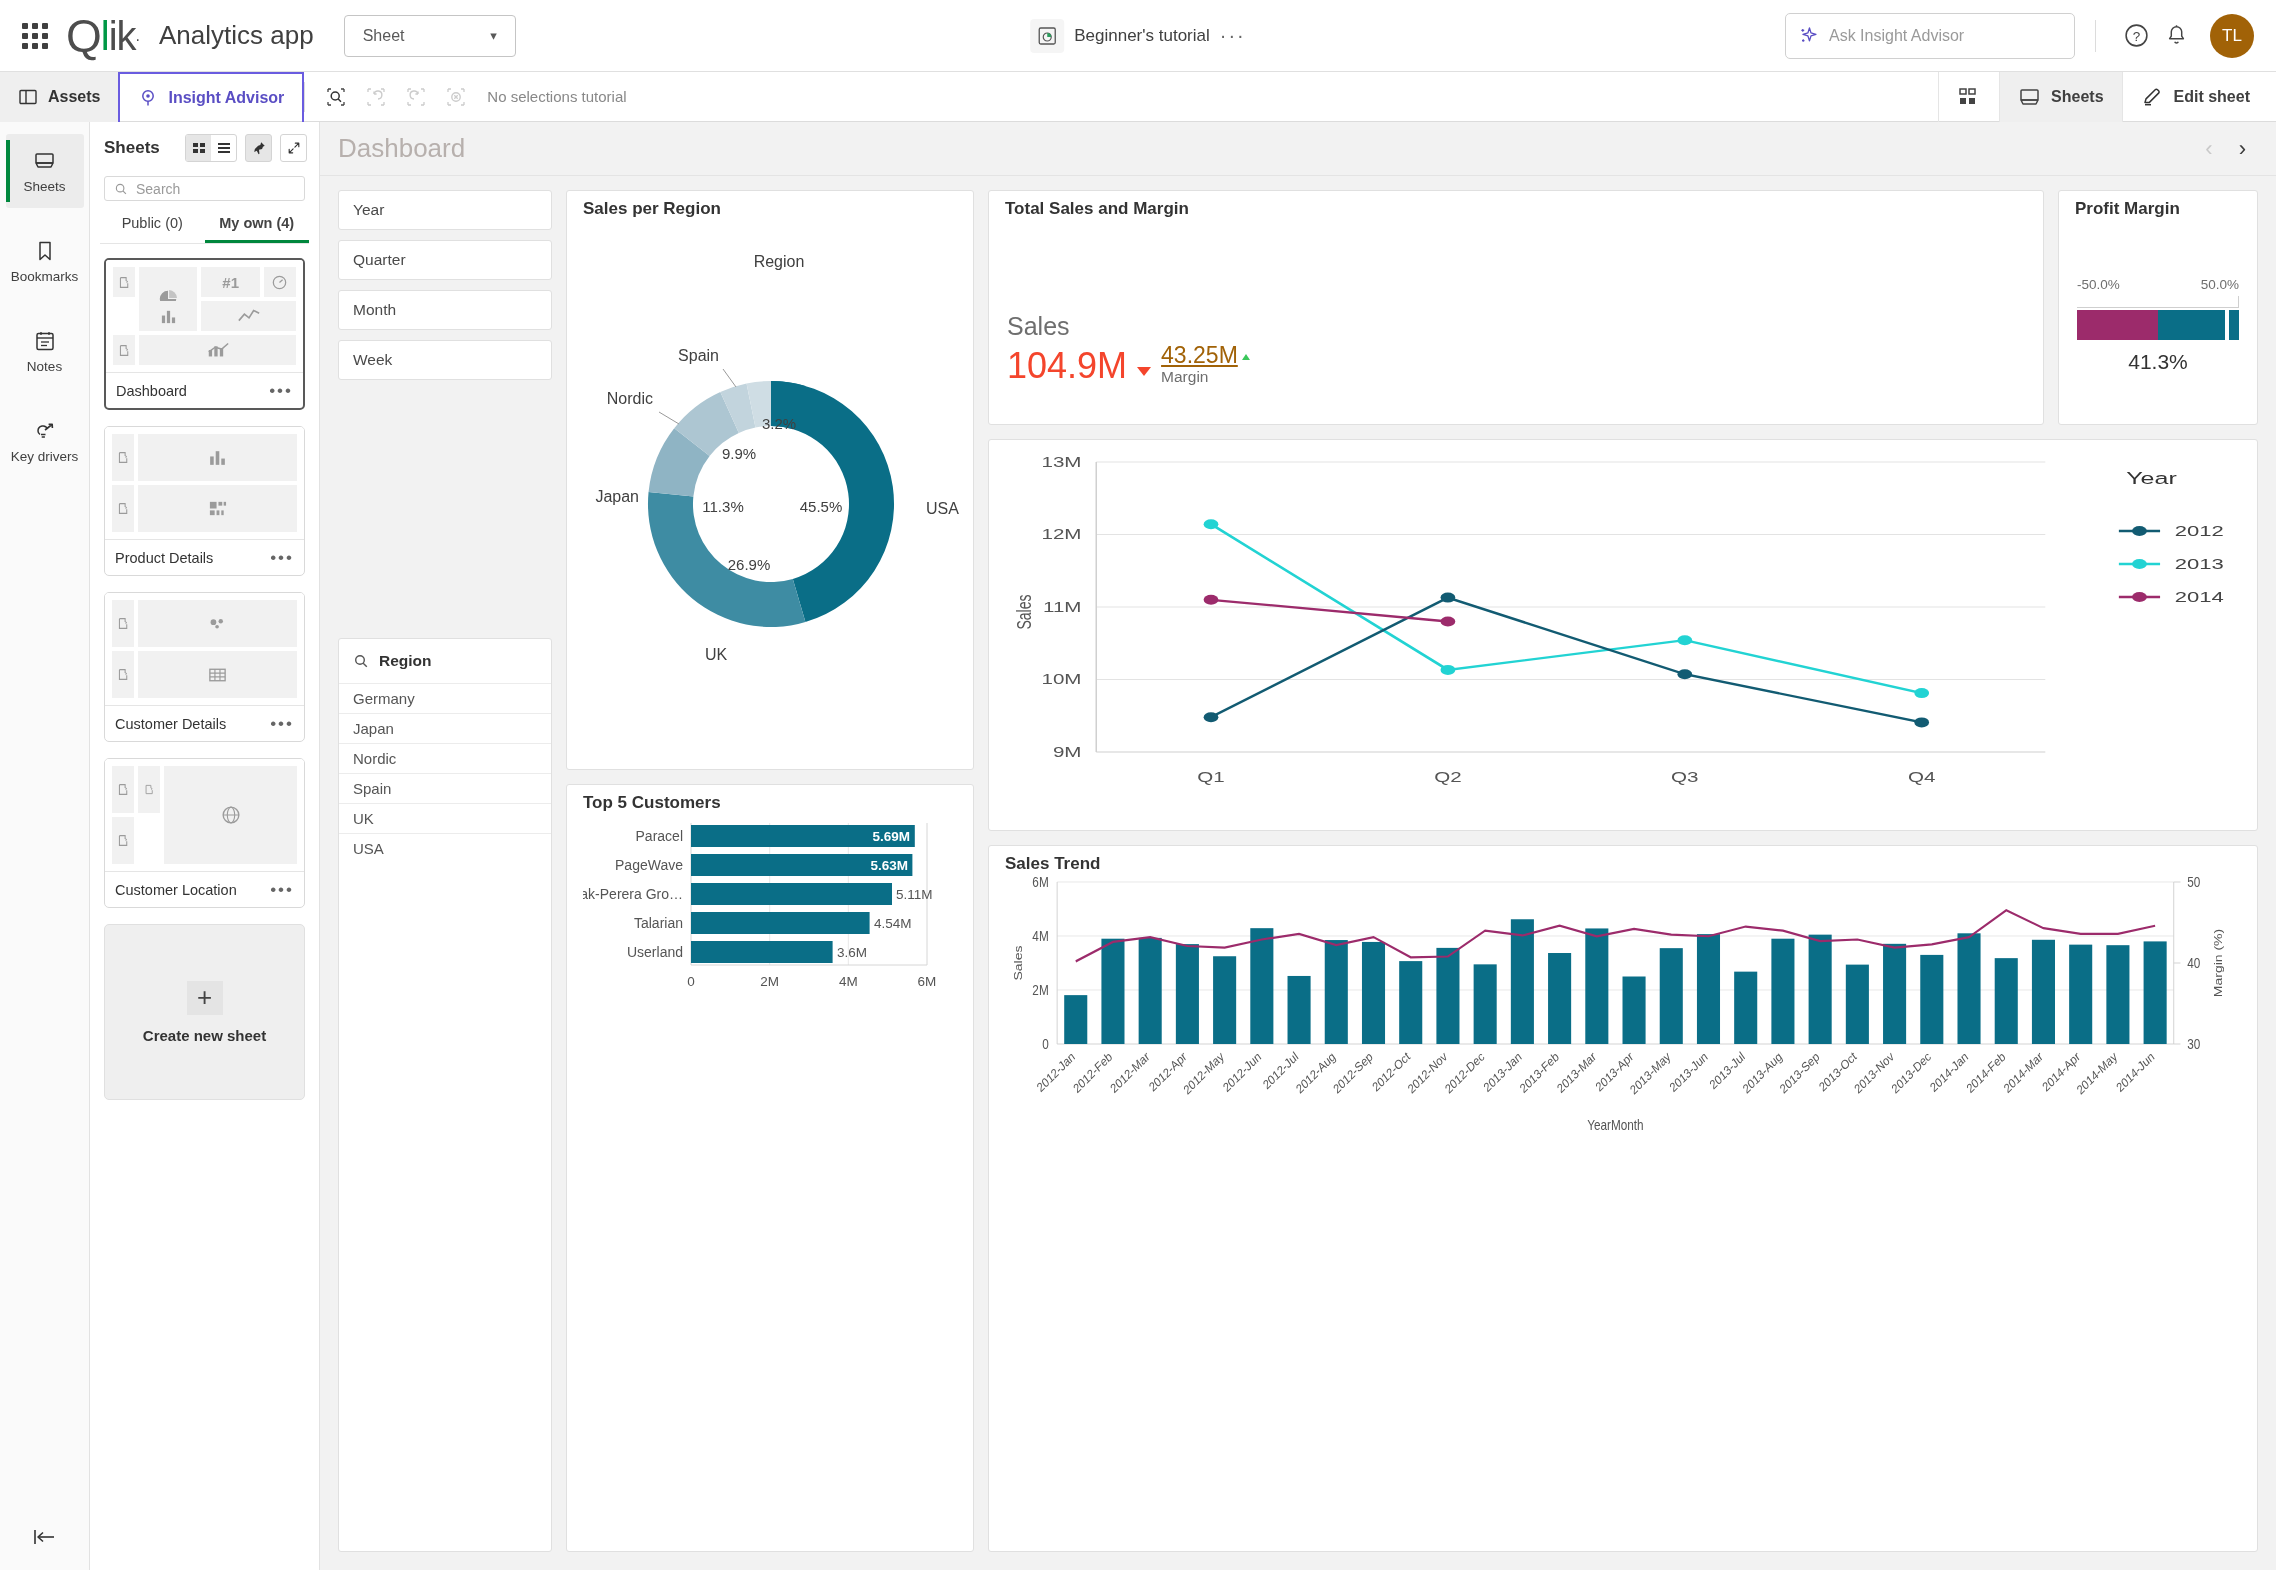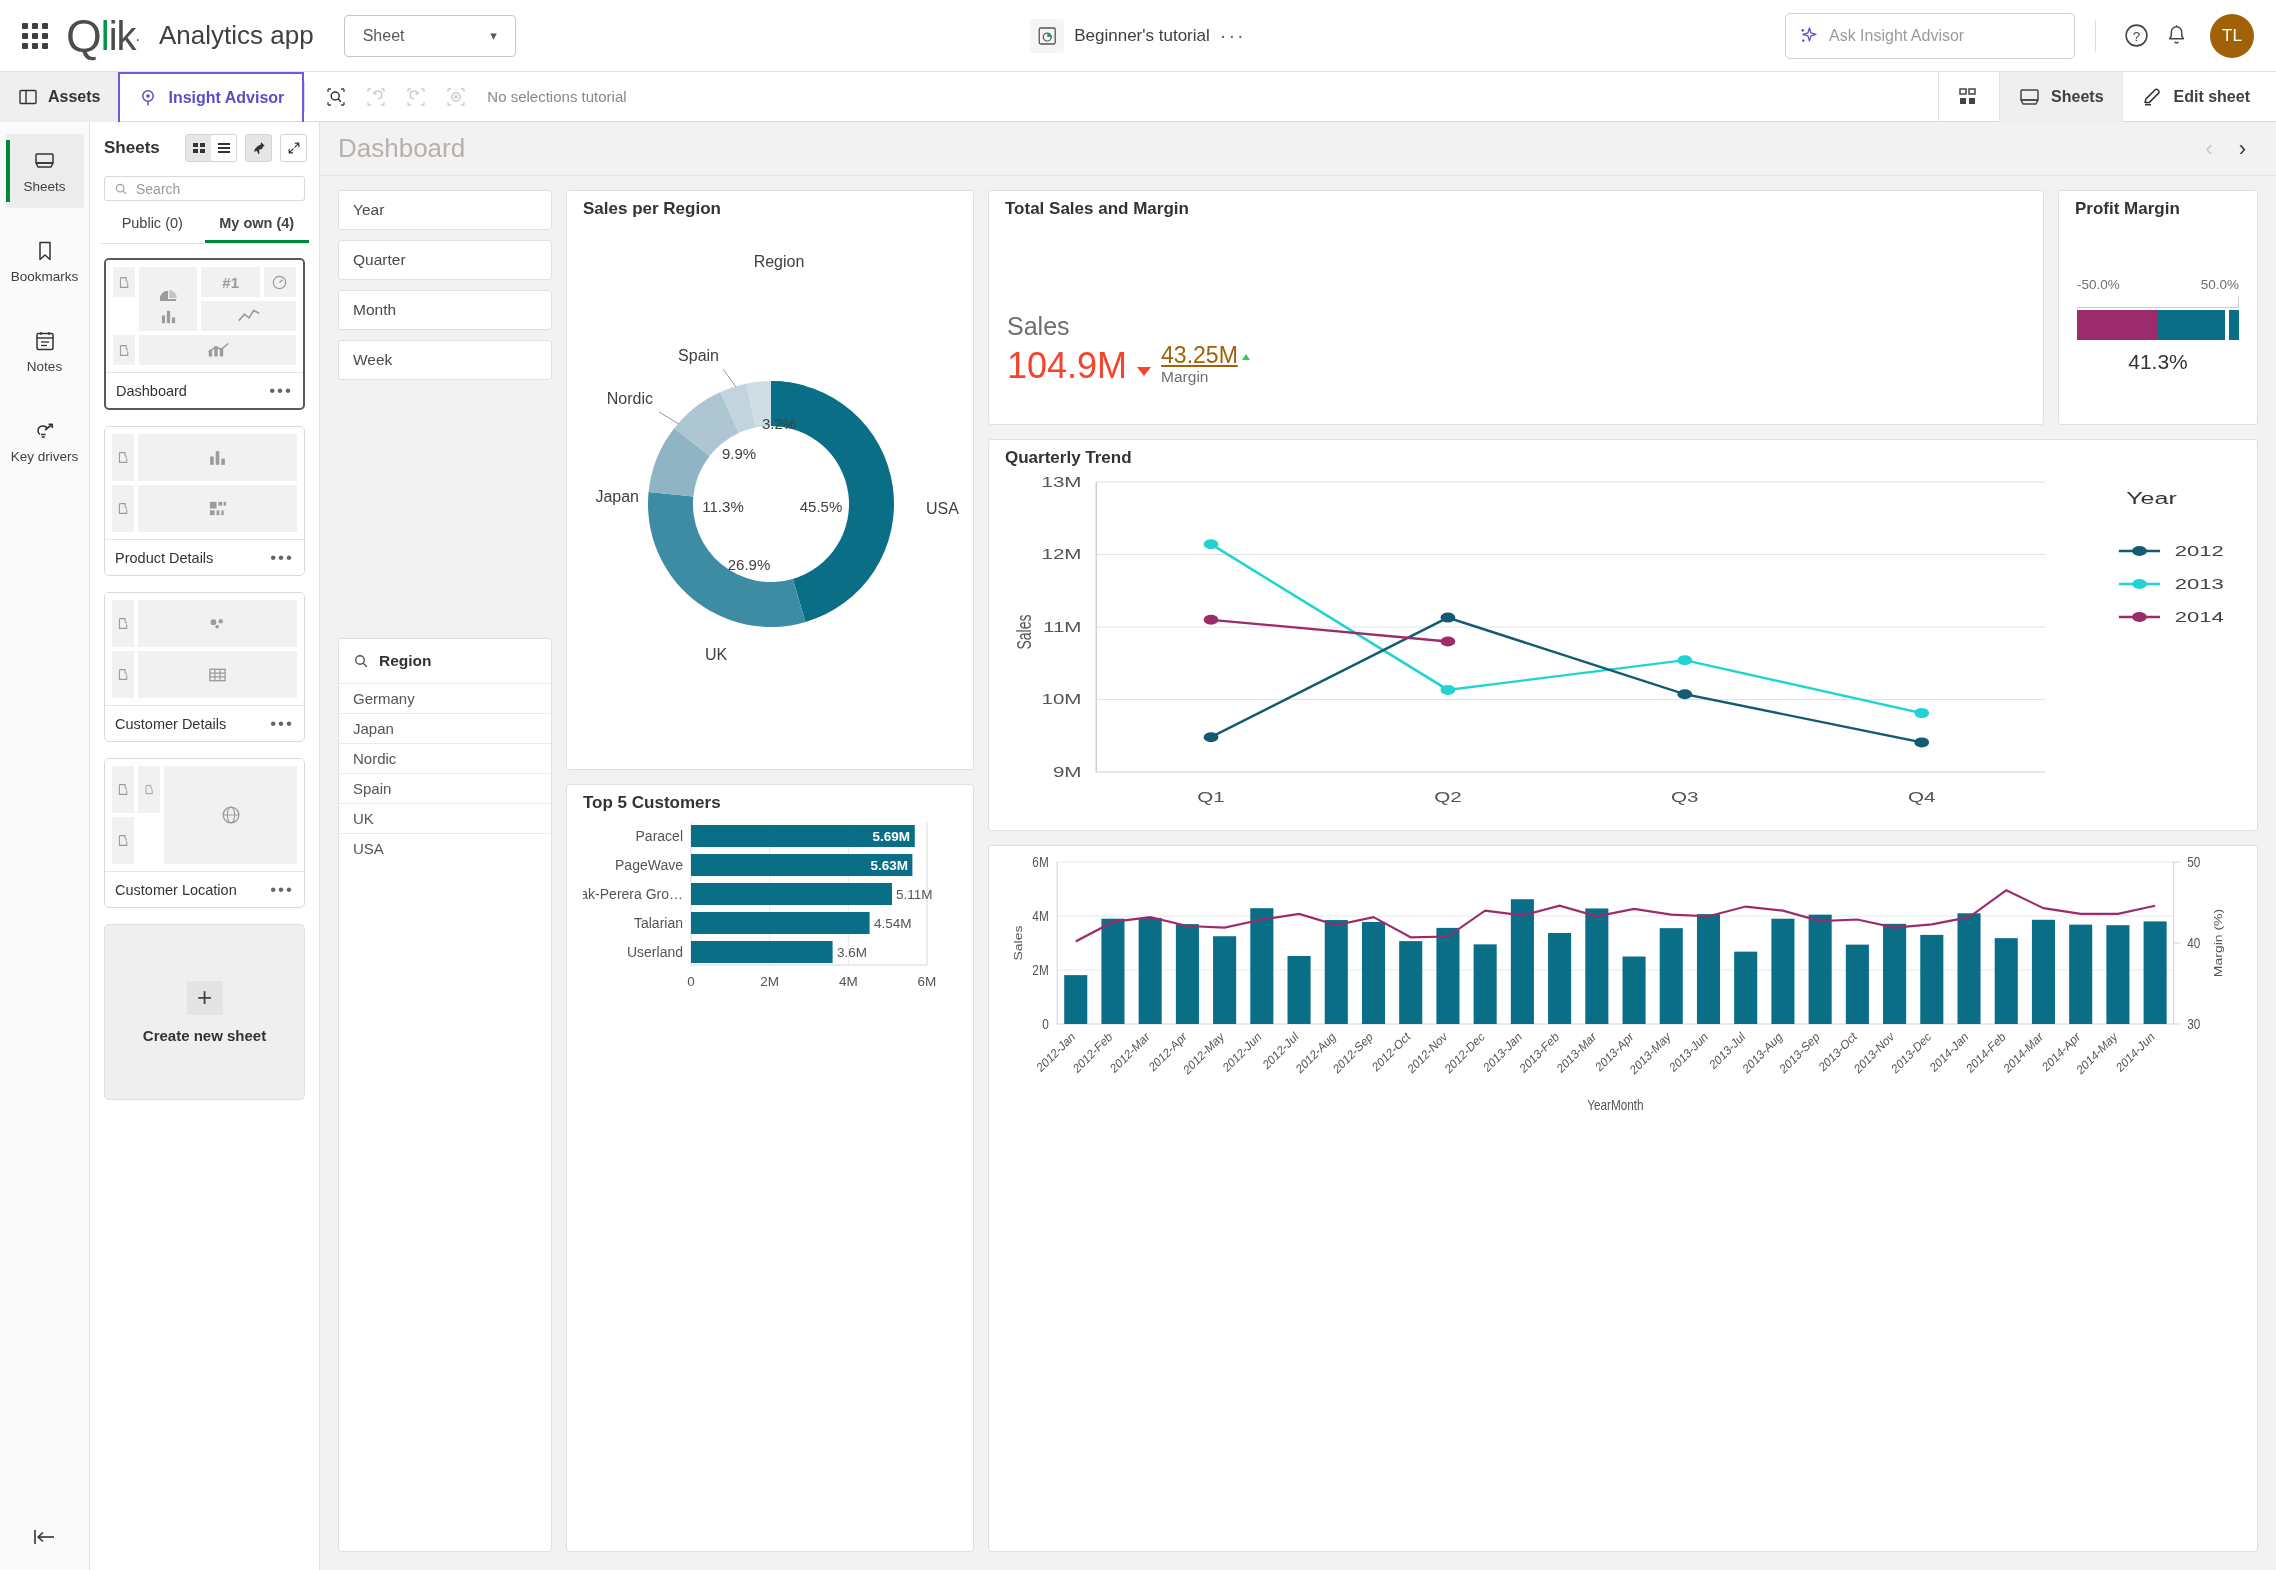--- a/index.html
+++ b/index.html
@@ -723,21 +723,20 @@
                 <div style="flex:1; background:#0a6e87; position:relative;">
                   <div style="position:absolute; left:82.6%; top:0; bottom:0; width:4px; background:#fff;"></div>
                 </div>
               </div>
               <div class="gauge-val">41.3%</div>
             </div>
           </div>
         </div>
 
         <div class="panel" style="height:392px;">
-          <div class="panel-title">Quarterly Trend</div>
           <svg width="100%" height="350" viewBox="0 0 840 350" preserveAspectRatio="none">
             <g transform="translate(62,14)">
 
               <line x1="0" y1="0" x2="645" y2="0" stroke="#e3e3e3" stroke-width="1"></line>
               <line x1="0" y1="72.5" x2="645" y2="72.5" stroke="#e3e3e3" stroke-width="1"></line>
               <line x1="0" y1="145" x2="645" y2="145" stroke="#e3e3e3" stroke-width="1"></line>
               <line x1="0" y1="217.5" x2="645" y2="217.5" stroke="#e3e3e3" stroke-width="1"></line>
               <line x1="0" y1="290" x2="645" y2="290" stroke="#cfcfcf" stroke-width="1"></line>
               <line x1="0" y1="0" x2="0" y2="290" stroke="#cfcfcf" stroke-width="1"></line>
 
@@ -783,20 +782,21 @@
               <g>
                 <line x1="695" y1="135" x2="723" y2="135" stroke="#9c2b6b" stroke-width="2.4"></line>
                 <circle cx="709" cy="135" r="5" fill="#9c2b6b"></circle>
                 <text x="733" y="140" font-size="15" fill="#444">2014</text>
               </g>
             </g>
           </svg>
         </div>
 
         <div class="panel trend-panel">
+          <div class="panel-title">Sales Trend</div>
           <svg id="sales-trend-svg" width="100%" height="262" viewBox="0 0 1470 262" preserveAspectRatio="none">
               <line x1="62" y1="170" x2="1390" y2="170" stroke="#cfcfcf" stroke-width="1"></line>
               <text x="52" y="175" font-size="14" fill="#555" text-anchor="end" font-family="Liberation Sans, sans-serif">0</text>
               <line x1="62" y1="116" x2="1390" y2="116" stroke="#e6e6e6" stroke-width="1"></line>
               <text x="52" y="121" font-size="14" fill="#555" text-anchor="end" font-family="Liberation Sans, sans-serif">2M</text>
               <line x1="62" y1="62" x2="1390" y2="62" stroke="#e6e6e6" stroke-width="1"></line>
               <text x="52" y="67" font-size="14" fill="#555" text-anchor="end" font-family="Liberation Sans, sans-serif">4M</text>
               <line x1="62" y1="8" x2="1390" y2="8" stroke="#e6e6e6" stroke-width="1"></line>
               <text x="52" y="13" font-size="14" fill="#555" text-anchor="end" font-family="Liberation Sans, sans-serif">6M</text>
               <line x1="62" y1="8" x2="62" y2="170" stroke="#cfcfcf" stroke-width="1"></line>

